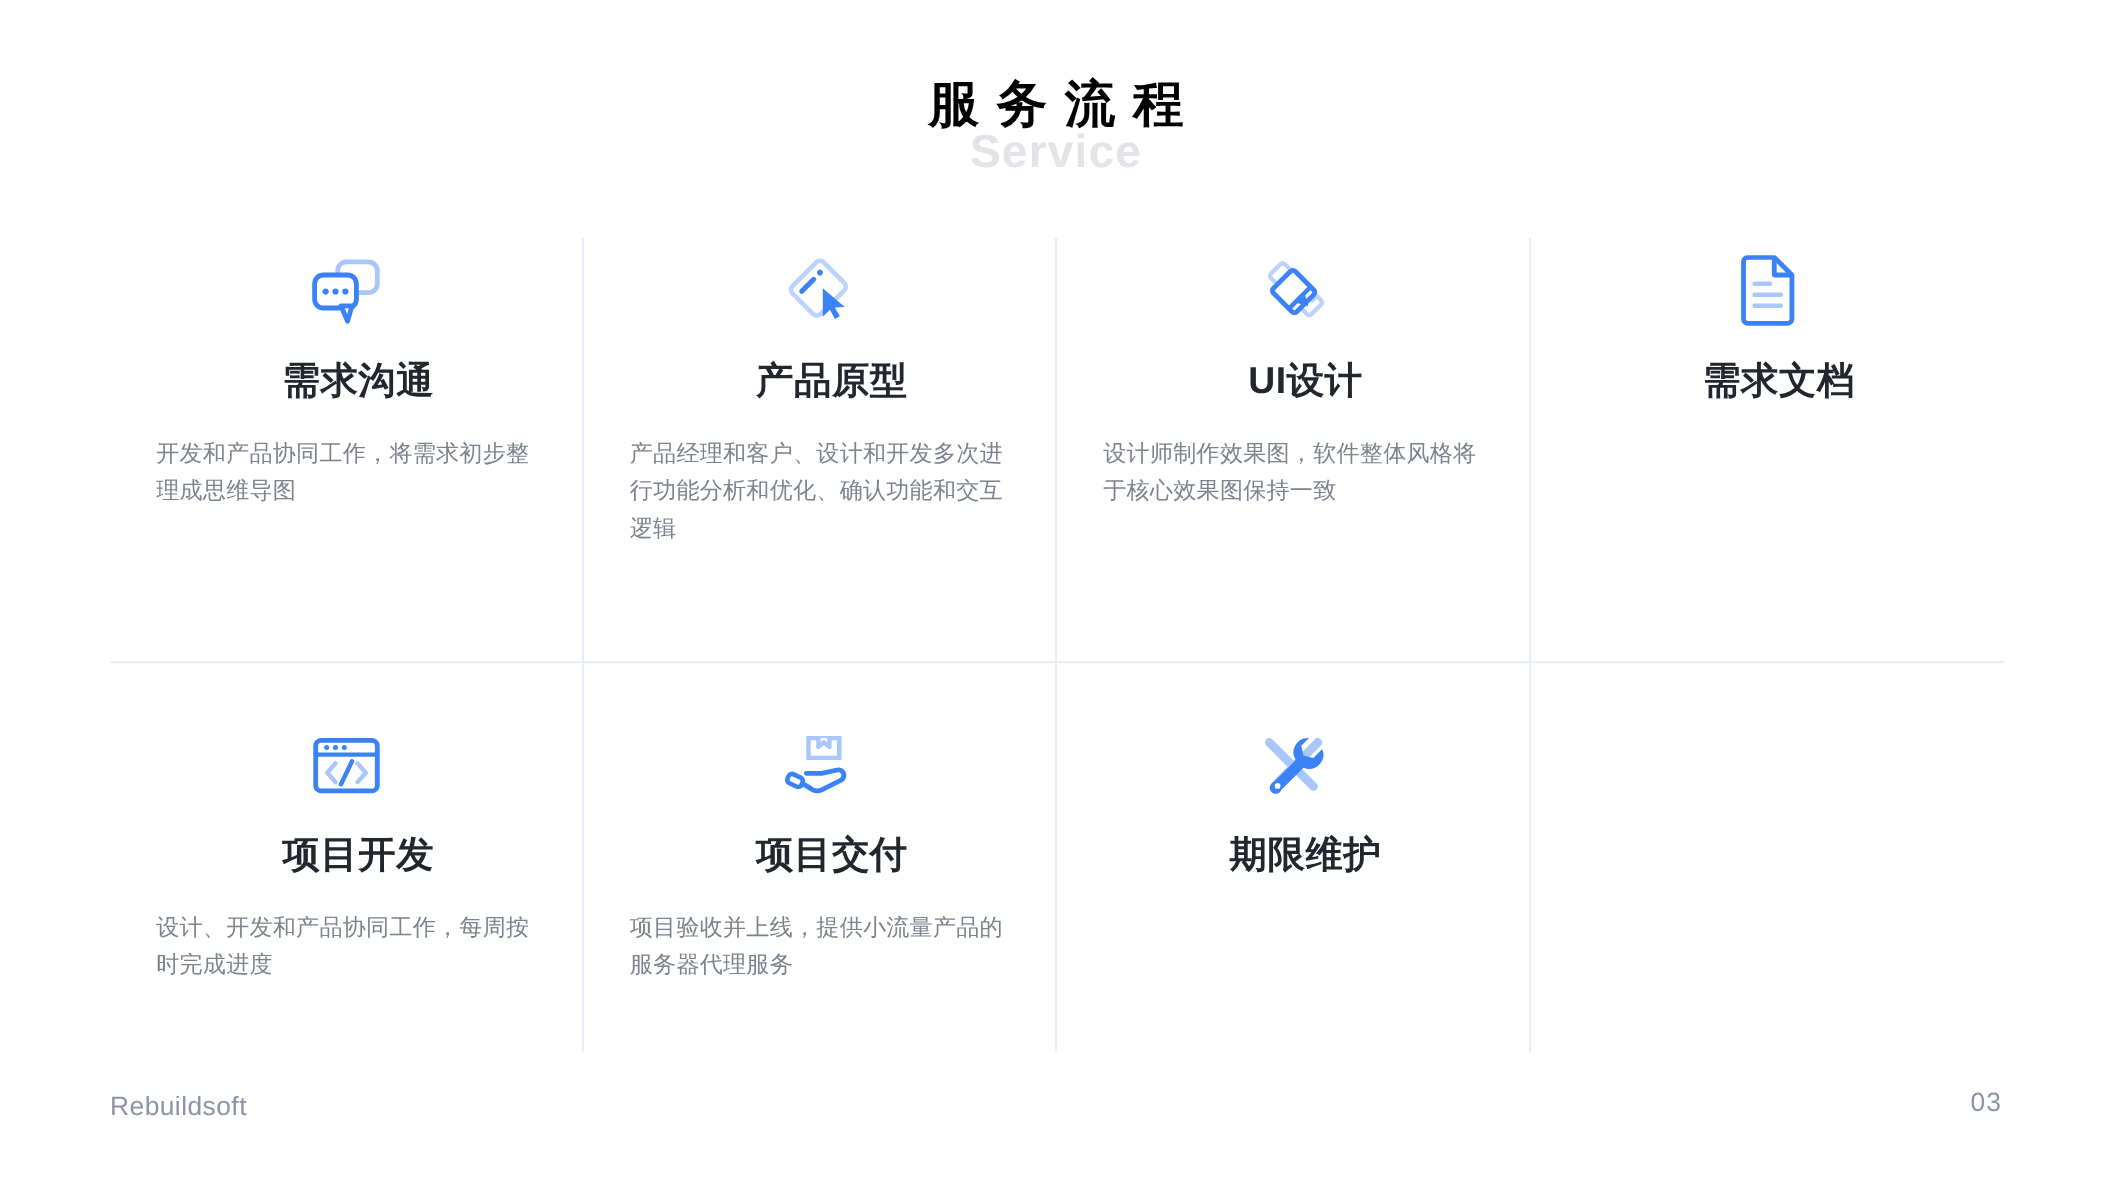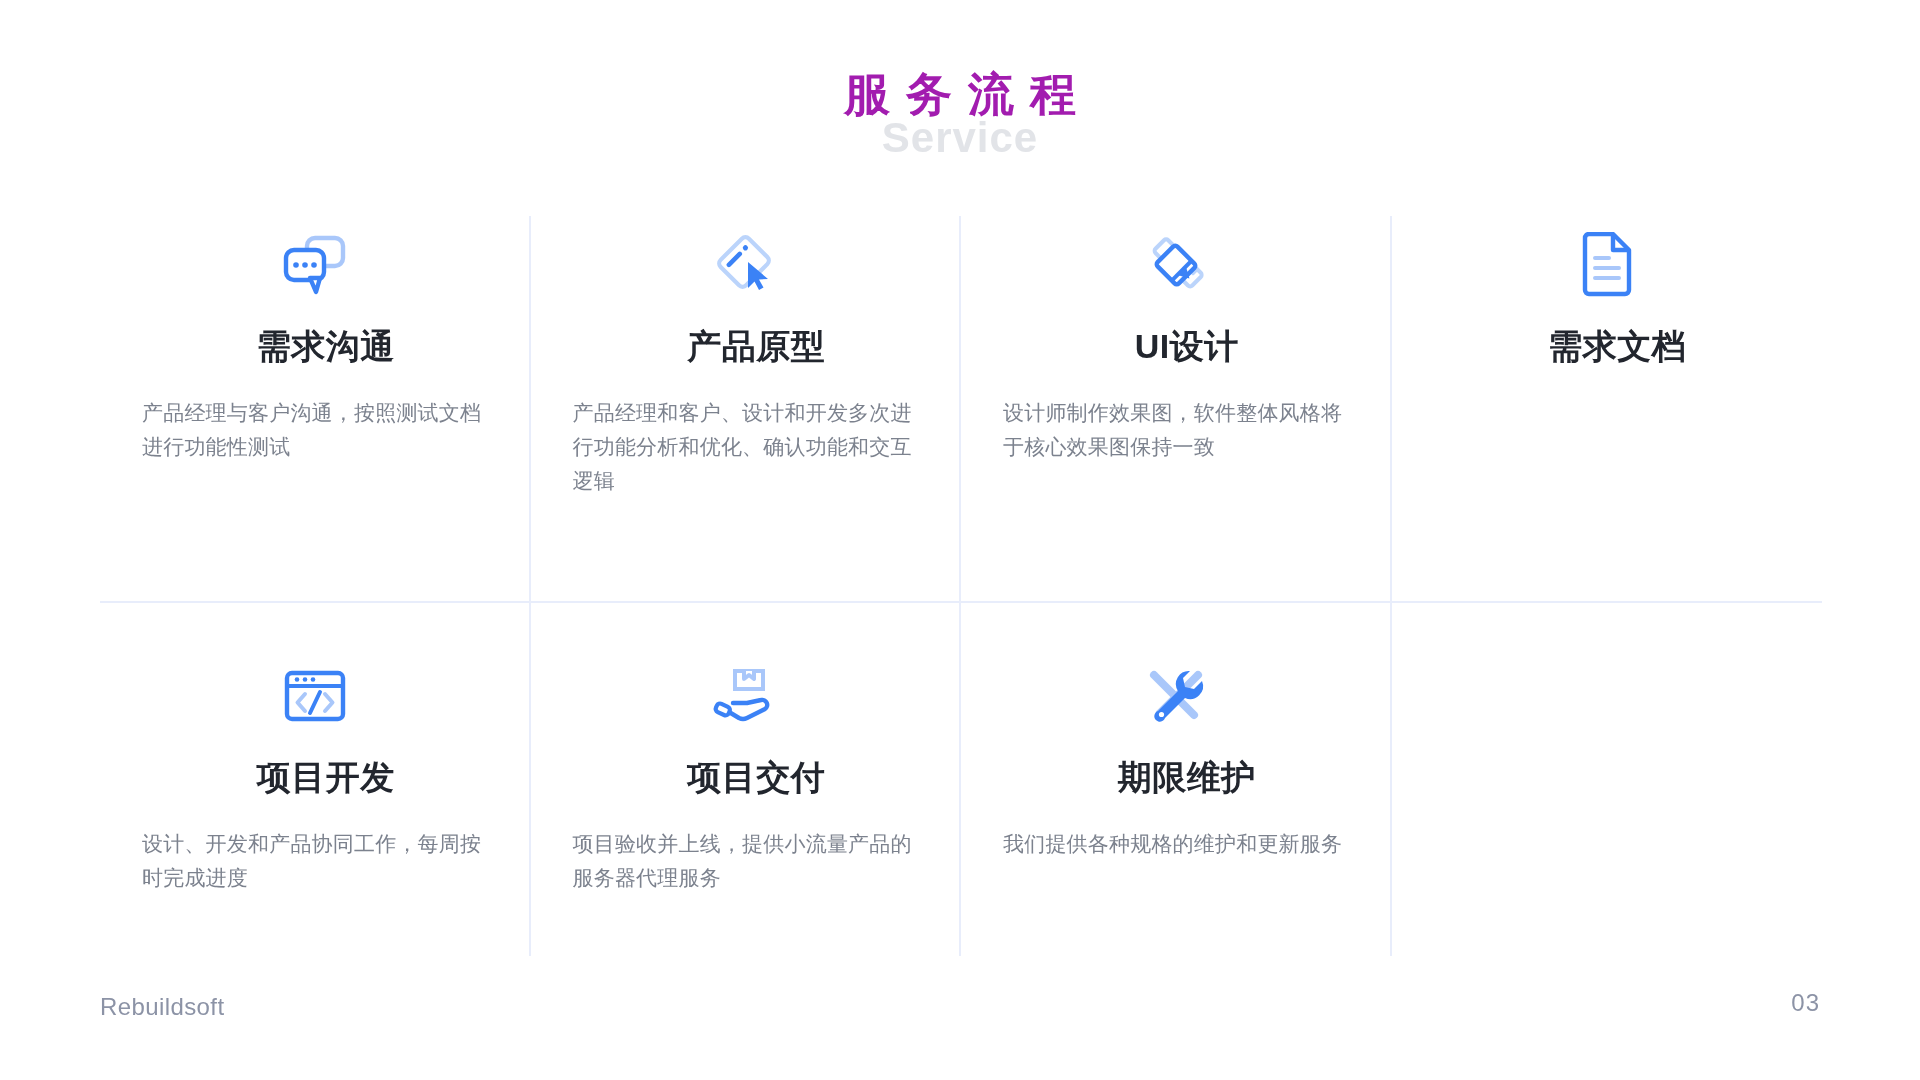--- a/index.html
+++ b/index.html
@@ -26,21 +26,21 @@
   }
   .title-cn {
     position: absolute;
     top: 0;
     left: 0;
     width: 1920px;
     font-size: 46px;
     font-weight: 700;
     letter-spacing: 16px;
     text-indent: 16px;
-    color: #a21caf;
+    color: #000000;
     line-height: 64px;
     z-index: 2;
   }
   .title-en {
     position: absolute;
     top: 44px;
     left: 0;
     width: 1920px;
     font-size: 42px;
     font-weight: 700;
@@ -157,21 +157,21 @@
       <svg width="66" height="62" viewBox="0 0 66 62" fill="none">
         <rect x="25" y="4" width="36" height="28" rx="8" stroke="#A9C7FA" stroke-width="4.4"></rect>
         <rect x="4" y="16" width="38" height="30" rx="8" stroke="#3B82F6" stroke-width="4.4" fill="#fff"></rect>
         <path d="M28 44 L34 58 L38 44 Z" fill="#fff" stroke="#3B82F6" stroke-width="4.4" stroke-linejoin="round"></path>
         <circle cx="14" cy="31" r="2.8" fill="#3B82F6"></circle>
         <circle cx="23" cy="31" r="2.8" fill="#3B82F6"></circle>
         <circle cx="32" cy="31" r="2.8" fill="#3B82F6"></circle>
       </svg>
     </div>
     <div class="card-title">需求沟通</div>
-    <div class="card-desc">产品经理与客户沟通，按照测试文档进行功能性测试</div>
+    <div class="card-desc">开发和产品协同工作，将需求初步整理成思维导图</div>
   </div>
 
   <div class="cell row1">
     <div class="icon-wrap">
       <svg width="66" height="66" viewBox="0 0 66 66" fill="none">
         <g transform="rotate(45 31 30)">
           <rect x="13" y="10" width="36" height="40" rx="5" stroke="#BBD4FB" stroke-width="4.2"></rect>
           <circle cx="22" cy="19" r="2.6" fill="#3B82F6"></circle>
           <rect x="20" y="25" width="4.6" height="20" rx="2.3" fill="#3B82F6"></rect>
         </g>
@@ -245,19 +245,18 @@
   <div class="cell row2">
     <div class="icon-wrap">
       <svg width="64" height="62" viewBox="0 0 64 62" fill="none">
         <path d="M10 10 L50 50" stroke="#A9C7FA" stroke-width="8" stroke-linecap="round"></path>
         <path d="M54 10 L16 48" stroke="#A9C7FA" stroke-width="8" stroke-linecap="round"></path>
         <path d="M46 6 a13 13 0 0 0 -12 20 L14 46 a5.5 5.5 0 1 0 7 7 L41 33 a13 13 0 0 0 17 -17 L50 24 L41 22 L39 13 Z" fill="#3B82F6"></path>
         <circle cx="17.5" cy="49.5" r="2.6" fill="#fff"></circle>
       </svg>
     </div>
     <div class="card-title">期限维护</div>
-    <div class="card-desc">我们提供各种规格的维护和更新服务</div>
   </div>
 
 </div>
 
 <div class="footer-brand">Rebuildsoft</div>
 <div class="footer-page">03</div>
 
 </body></html>

